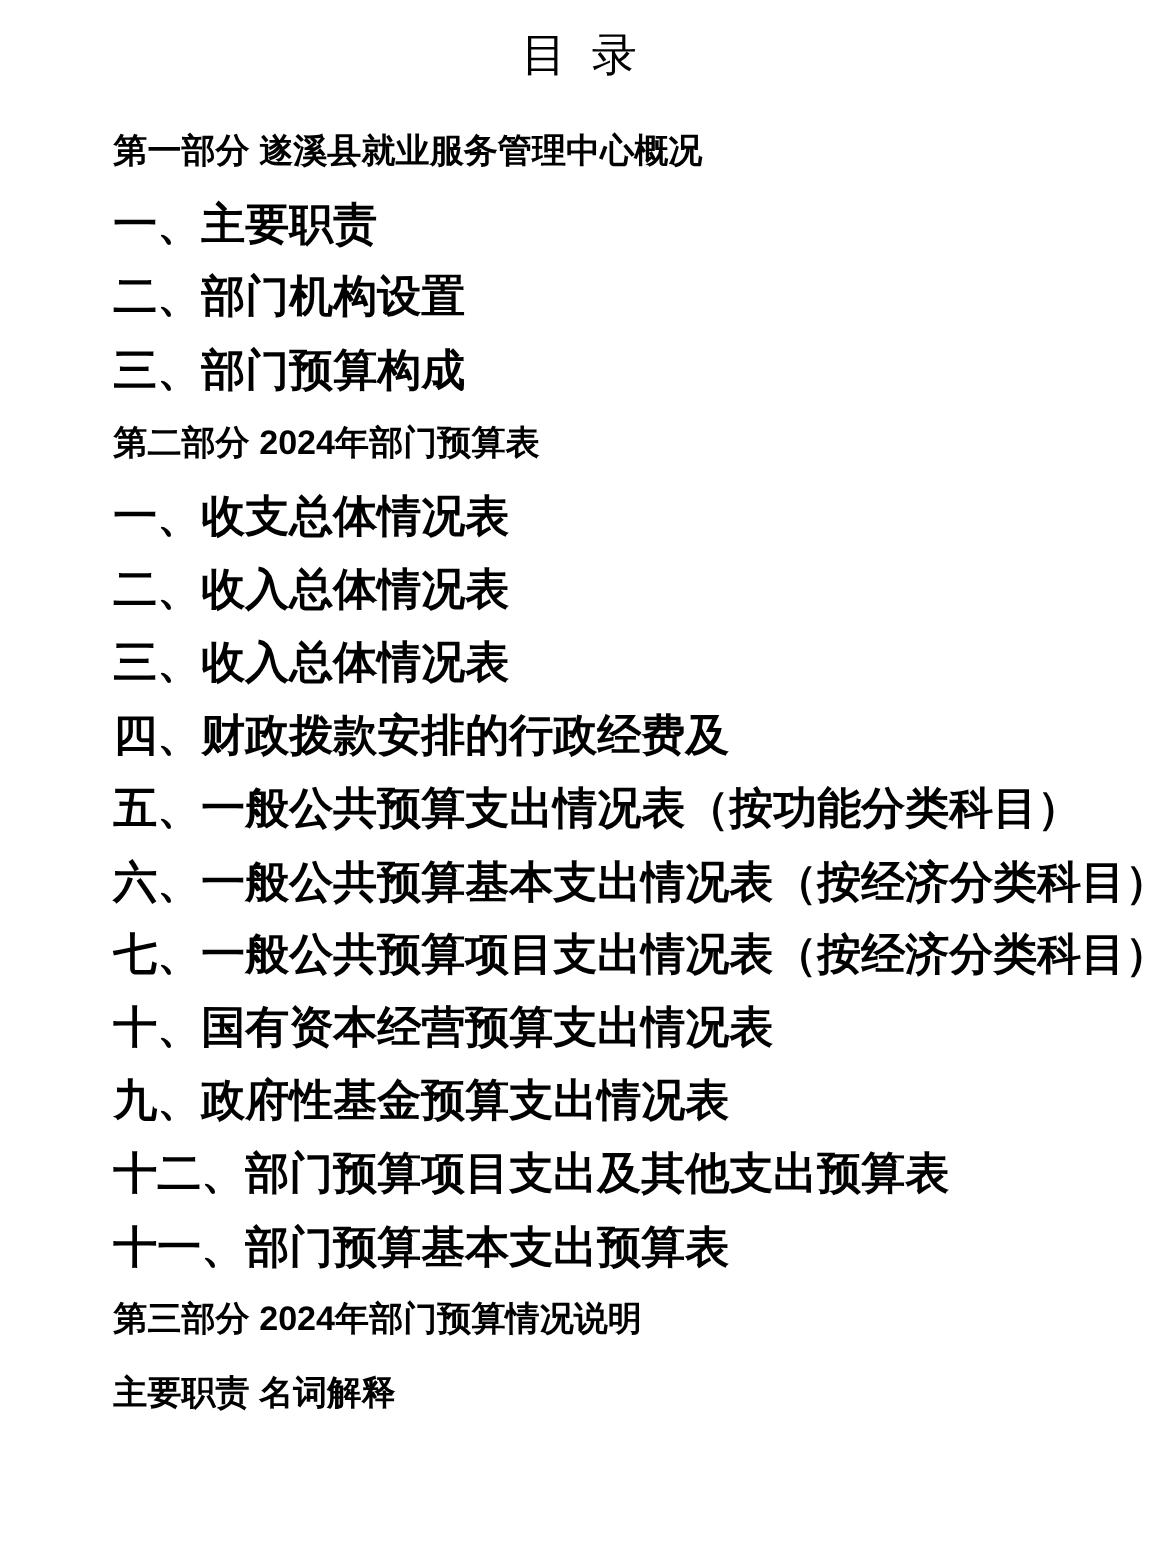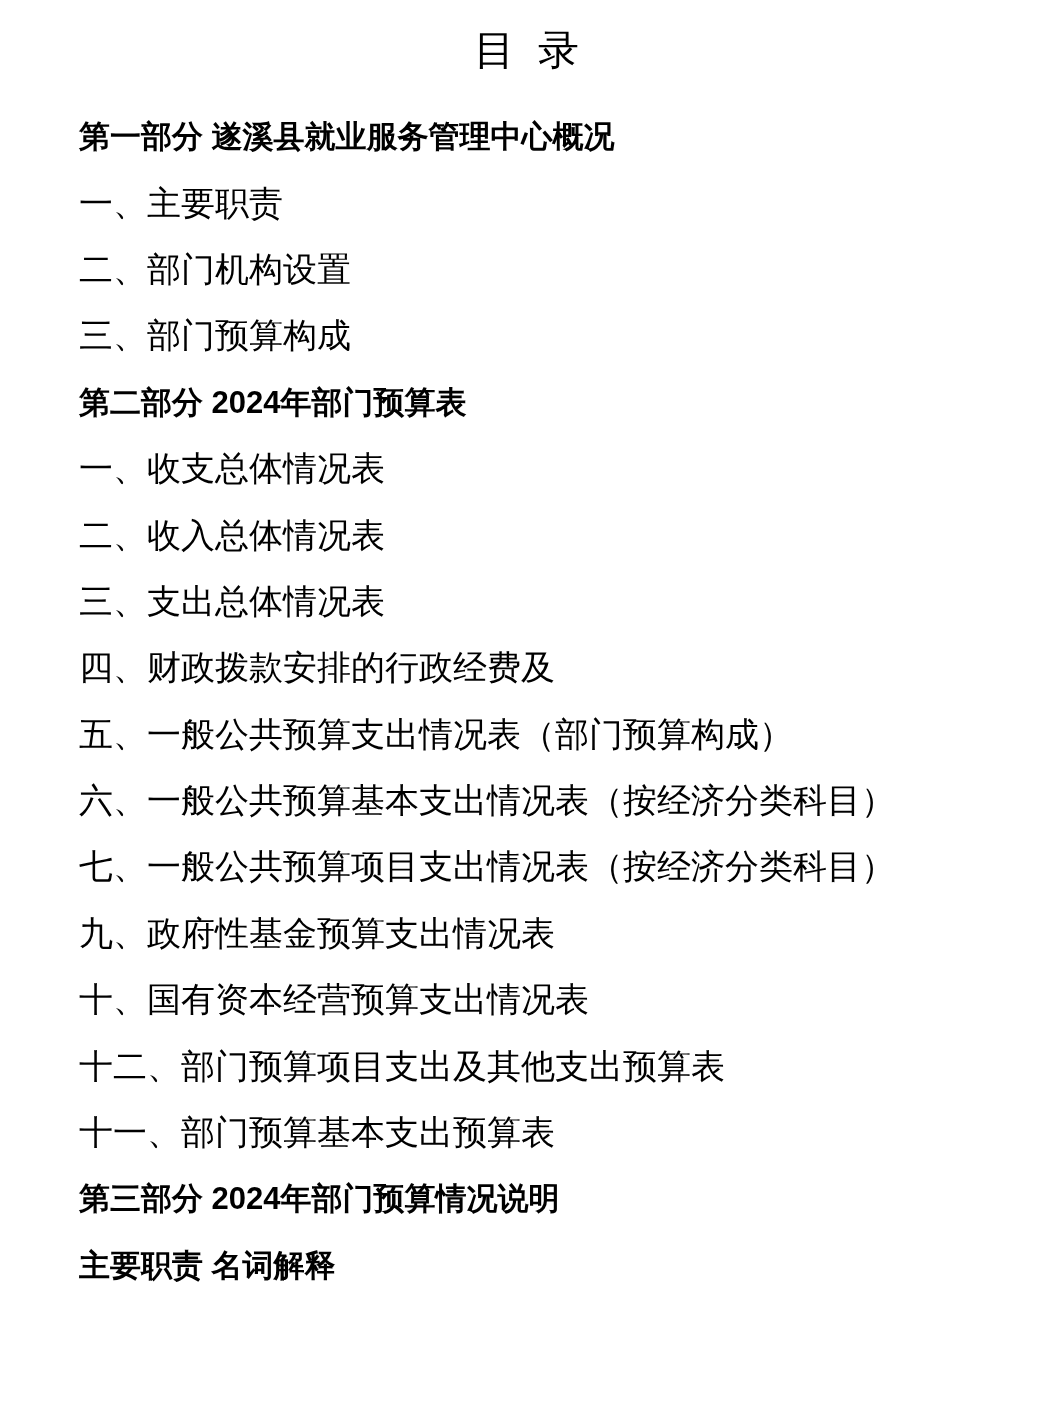--- a/index.html
+++ b/index.html
@@ -25,29 +25,29 @@
     padding-top: 24px;
     height: 52px;
     line-height: 52px;
     text-align: center;
     font-size: 41px;
     font-weight: 500;
     white-space: pre;
   }
   .toc-list {
     margin-top: 28px;
-    padding-left: 79px;
+    padding-left: 103px;
     padding-right: 40px;
   }
   .toc-line {
     height: 66.4px;
     display: flex;
     align-items: center;
-    font-size: 34px;
-    font-weight: 400;
+    font-size: 40px;
+    font-weight: 700;
     white-space: pre;
   }
   .toc-line.section {
     font-size: 31px;
     font-weight: 700;
   }
 </style>
 </head>
 <body>
 
@@ -64,34 +64,34 @@
     <div class="toc-line">二、部门机构设置</div>
 
     <div class="toc-line">三、部门预算构成</div>
 
     <div class="toc-line section">第二部分 2024年部门预算表</div>
 
     <div class="toc-line">一、收支总体情况表</div>
 
     <div class="toc-line">二、收入总体情况表</div>
 
-    <div class="toc-line">三、支出总体情况表</div>
+    <div class="toc-line">三、收入总体情况表</div>
 
     <div class="toc-line">四、财政拨款安排的行政经费及</div>
 
-    <div class="toc-line">五、一般公共预算支出情况表（部门预算构成）</div>
+    <div class="toc-line">五、一般公共预算支出情况表（按功能分类科目）</div>
 
     <div class="toc-line">六、一般公共预算基本支出情况表（按经济分类科目）</div>
 
     <div class="toc-line">七、一般公共预算项目支出情况表（按经济分类科目）</div>
 
 
+    <div class="toc-line">十、国有资本经营预算支出情况表</div>
+
     <div class="toc-line">九、政府性基金预算支出情况表</div>
-
-    <div class="toc-line">十、国有资本经营预算支出情况表</div>
 
     <div class="toc-line">十二、部门预算项目支出及其他支出预算表</div>
 
     <div class="toc-line">十一、部门预算基本支出预算表</div>
 
     <div class="toc-line section">第三部分 2024年部门预算情况说明</div>
 
     <div class="toc-line section">主要职责 名词解释</div>
 
   </div>

